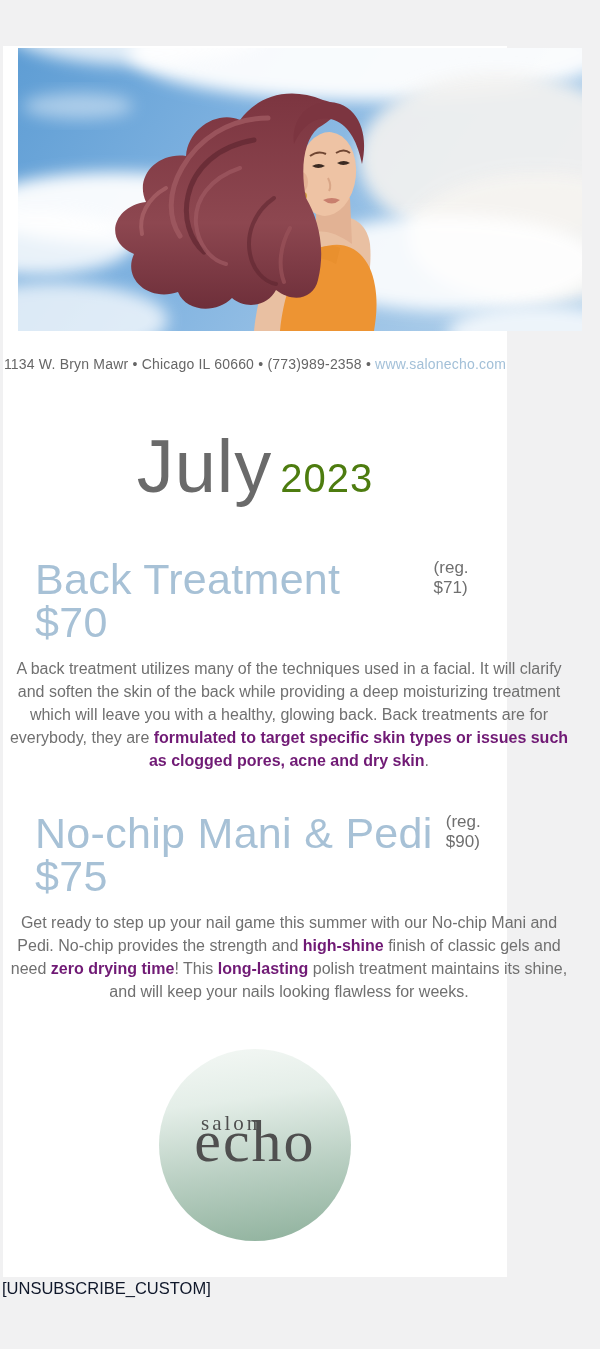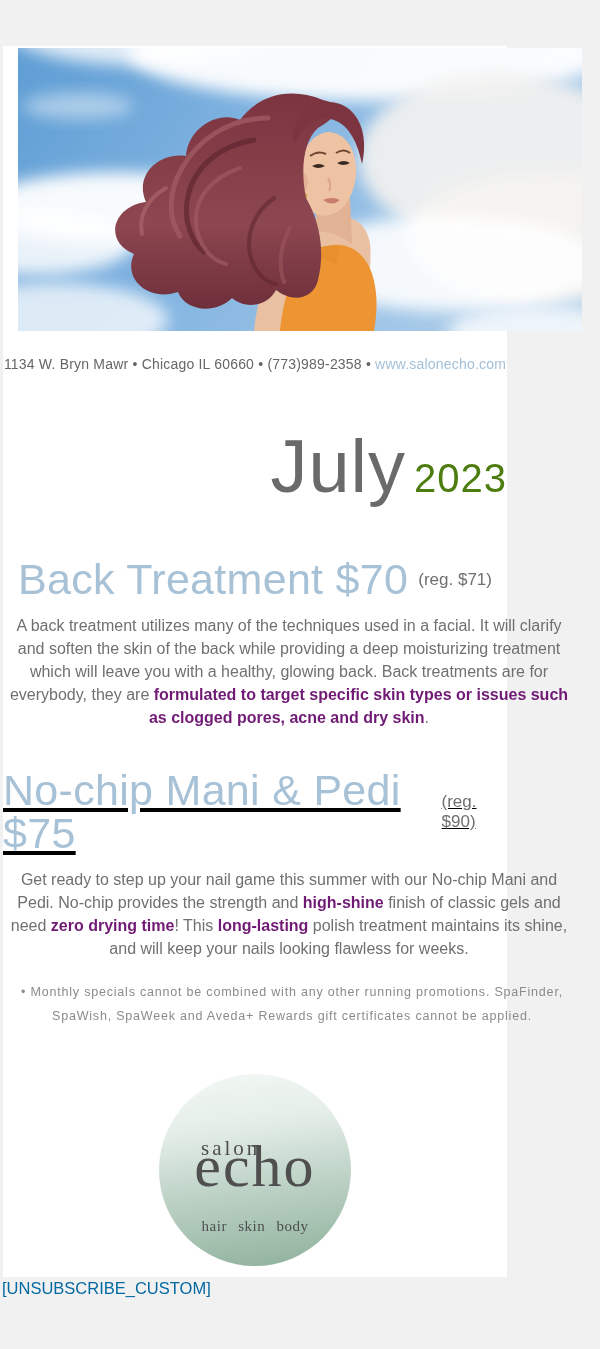--- a/index.html
+++ b/index.html
@@ -30,43 +30,44 @@
     letter-spacing: 0.2px;
   }
   .address a, .website {
     color: #a3c0d8;
     text-decoration: none;
     cursor: pointer;
   }
   .month-row {
     margin-top: 58px;
     display: flex;
-    justify-content: flex-end;
+    justify-content: center;
     align-items: baseline;
     gap: 8px;
   }
   .month {
     font-size: 74px;
     color: #6a6a6a;
     letter-spacing: 1px;
     line-height: 1;
   }
   .year {
     font-size: 40px;
     color: #4d7c0f;
     letter-spacing: 1px;
   }
   .special-title {
     margin-top: 54px;
     display: flex;
     justify-content: center;
-    align-items: center;
+    align-items: flex-start;
     gap: 10px;
-  }
-  .special-title.second { margin-top: 40px; text-decoration: underline; }
+    padding-left: 32px;
+  }
+  .special-title.second { margin-top: 40px; }
   .special-title .big {
     font-size: 43px;
     color: #a7c1d6;
     letter-spacing: 0.3px;
     line-height: 1;
   }
   .special-title .reg {
     font-size: 17px;
     color: #6f6f6f;
   }
@@ -119,21 +120,21 @@
     width: 100%;
     text-align: center;
     font-size: 15px;
     word-spacing: 7px;
     letter-spacing: 0.5px;
   }
   .footer-unsub {
     position: absolute;
     left: 2px; top: 1279px;
     font-size: 16.5px;
-    color: #0369a1;
+    color: #0f172a;
     cursor: pointer;
   }
 </style>
 </head>
 <body>
 
 <div class="card">
 
   <svg class="hero" viewBox="0 0 564 283" xmlns="http://www.w3.org/2000/svg" preserveAspectRatio="none">
     <defs>
@@ -220,23 +221,21 @@
     <span class="reg">(reg. $71)</span>
   </div>
   <p class="desc"><span>A back treatment utilizes many of the techniques used in a facial. It will clarify and soften the skin of the back while providing a deep moisturizing treatment which will leave you with a healthy, glowing back. Back treatments are for everybody, they are </span><b>formulated to target specific skin types or issues such as clogged pores, acne and dry skin</b><span>.</span></p>
 
   <div class="special-title second">
     <span class="big">No-chip Mani &amp; Pedi $75</span>
     <span class="reg">(reg. $90)</span>
   </div>
   <p class="desc"><span>Get ready to step up your nail game this summer with our No-chip Mani and Pedi. No-chip provides the strength and </span><b>high-shine</b><span> finish of classic gels and need </span><b>zero drying time</b><span>! This </span><b>long-lasting</b><span> polish treatment maintains its shine, and will keep your nails looking flawless for weeks.</span></p>
 
-  <p class="disclaimer">• Monthly specials cannot be combined with any other running promotions. SpaFinder, SpaWish, SpaWeek and Aveda+ Rewards gift certificates cannot be applied.</p>
 
   <div class="logo">
     <div class="salon">salon</div>
     <div class="echo">echo</div>
-    <div class="tagline">hair skin body</div>
   </div>
 
 </div>
 
 <div class="footer-unsub">[UNSUBSCRIBE_CUSTOM]</div>
 
 </body></html>

